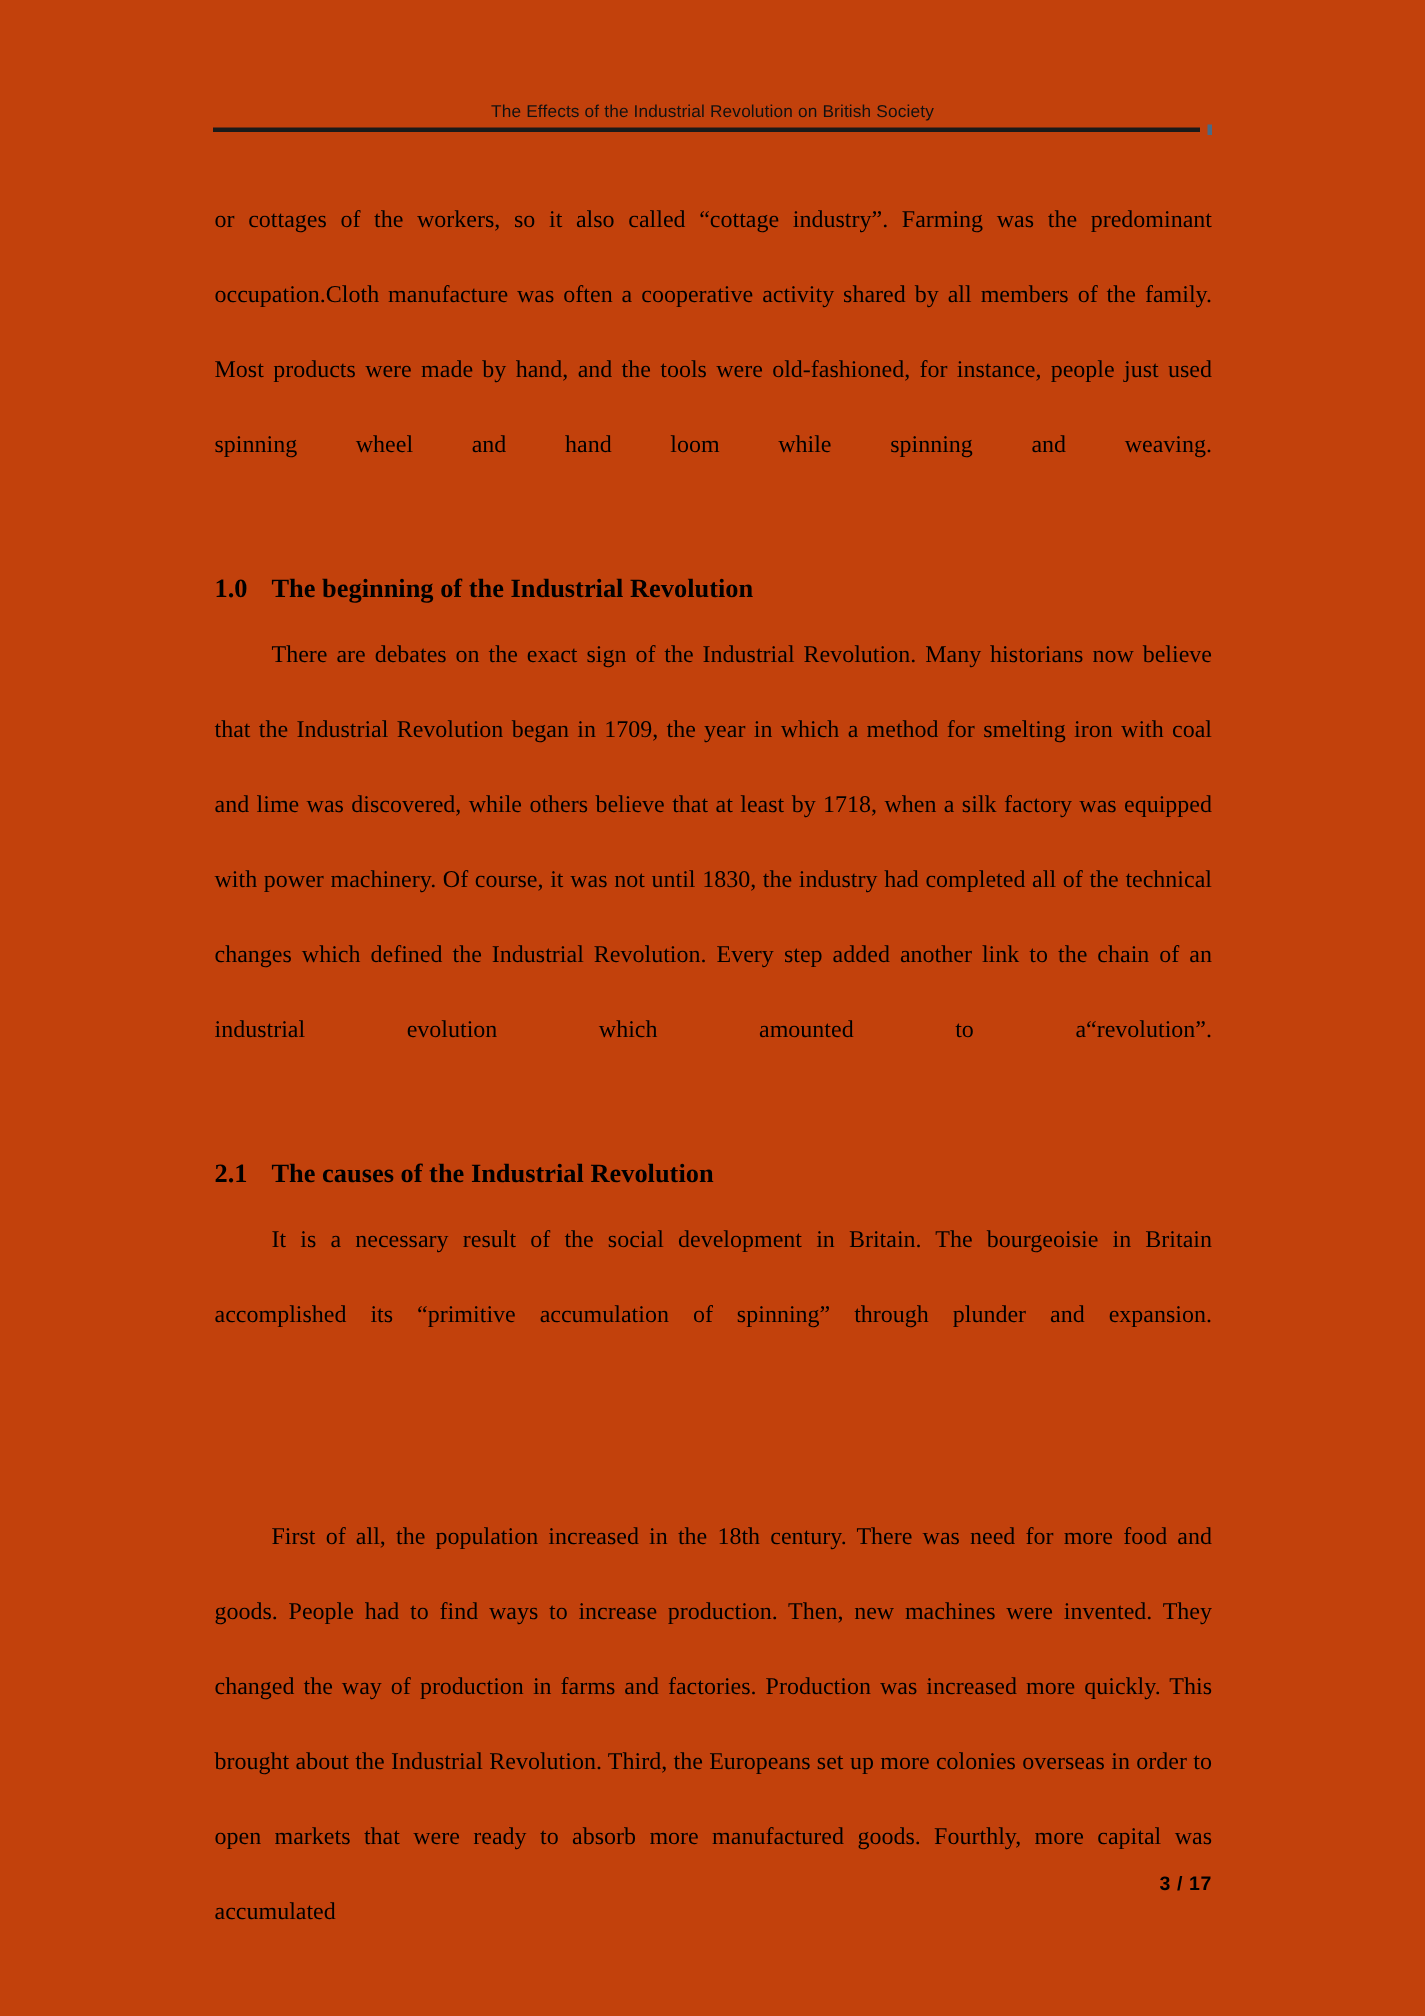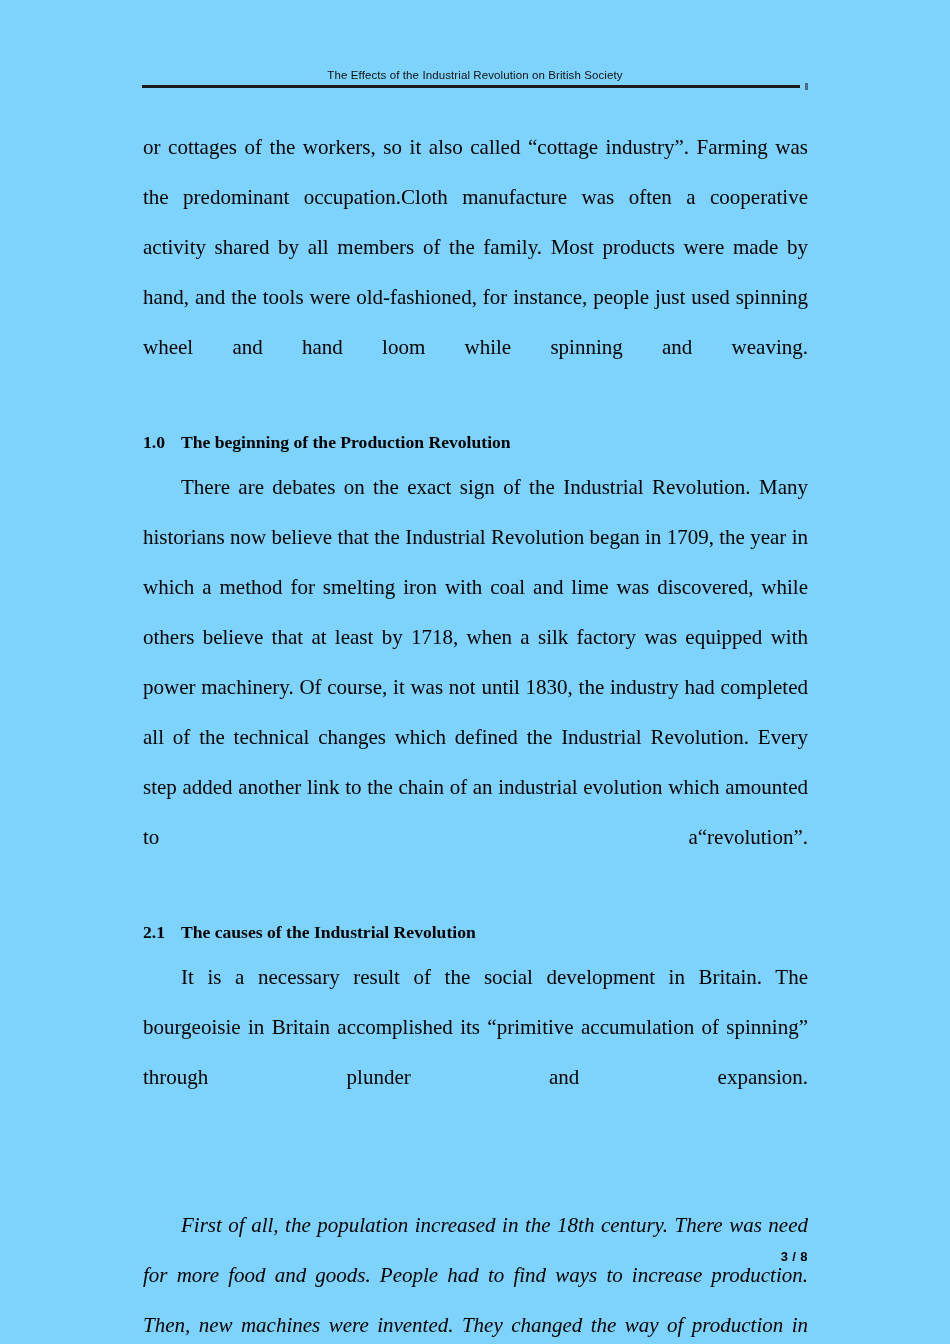--- a/index.html
+++ b/index.html
@@ -4,21 +4,21 @@
 <style>
   html, body {
     margin: 0;
     padding: 0;
     background: #ffffff;
   }
   .page {
     position: relative;
     width: 950px;
     height: 1344px;
-    background: #7dd3fc;
+    background: #c2410c;
     margin: 0 auto;
     overflow: hidden;
     font-family: "Liberation Serif", "DejaVu Serif", serif;
     color: #000000;
   }
 
   
   .header {
     position: absolute;
     left: 142px;
@@ -54,34 +54,33 @@
   
   .body-block {
     position: absolute;
     left: 143px;
     top: 122px;
     width: 665px;
   }
 
   p.para {
     margin: 0;
-    font-size: 21px;
+    font-size: 16px;
     line-height: 50px;
     text-align: justify;
     text-justify: inter-word;
     -webkit-hyphens: none;
     hyphens: none;
     color: #000000;
   }
   p.para.indent {
     text-indent: 38px;
   }
   p.para.gap-before {
     margin-top: 48px;
-    font-style: italic;
   }
   
   p.para::after {
     content: "";
     display: inline-block;
     width: 100%;
   }
   p.para.nostretch::after {
     display: none;
   }
@@ -125,32 +124,32 @@
     <div class="header-title">The Effects of the Industrial Revolution on British Society</div>
     <div class="header-rule"></div>
     <div class="header-rule-tick"></div>
   </div>
 
   <div class="body-block">
 
     <p class="para">or cottages of the workers, so it also called “cottage industry”. Farming was the predominant occupation.Cloth manufacture was often a cooperative activity shared by all members of the family. Most products were made by hand, and the tools were old-fashioned, for instance, people just used spinning wheel and hand loom while spinning and weaving.</p>
 
     <h2 class="section-heading">
-      <span class="sec-num">1.0</span><span>The beginning of the Production Revolution</span>
+      <span class="sec-num">1.0</span><span>The beginning of the Industrial Revolution</span>
     </h2>
 
     <p class="para indent">There are debates on the exact sign of the Industrial Revolution. Many historians now believe that the Industrial Revolution began in 1709, the year in which a method for smelting iron with coal and lime was discovered, while others believe that at least by 1718, when a silk factory was equipped with power machinery. Of course, it was not until 1830, the industry had completed all of the technical changes which defined the Industrial Revolution. Every step added another link to the chain of an industrial evolution which amounted to a“revolution”.</p>
 
     <h2 class="section-heading">
       <span class="sec-num">2.1</span><span>The causes of the Industrial Revolution</span>
     </h2>
 
     <p class="para indent">It is a necessary result of the social development in Britain. The bourgeoisie in Britain accomplished its “primitive accumulation of spinning” through plunder and expansion.</p>
 
     <p class="para indent gap-before nostretch">First of all, the population increased in the 18th century. There was need for more food and goods. People had to find ways to increase production. Then, new machines were invented. They changed the way of production in farms and factories. Production was increased more quickly. This brought about the Industrial Revolution. Third, the Europeans set up more colonies overseas in order to open markets that were ready to absorb more manufactured goods. Fourthly, more capital was accumulated</p>
 
   </div>
 
   <div class="footer">
-    <span class="footer-pagenum">3 / 8</span>
+    <span class="footer-pagenum">3 / 17</span>
   </div>
 
 </div>
 
 </body></html>

